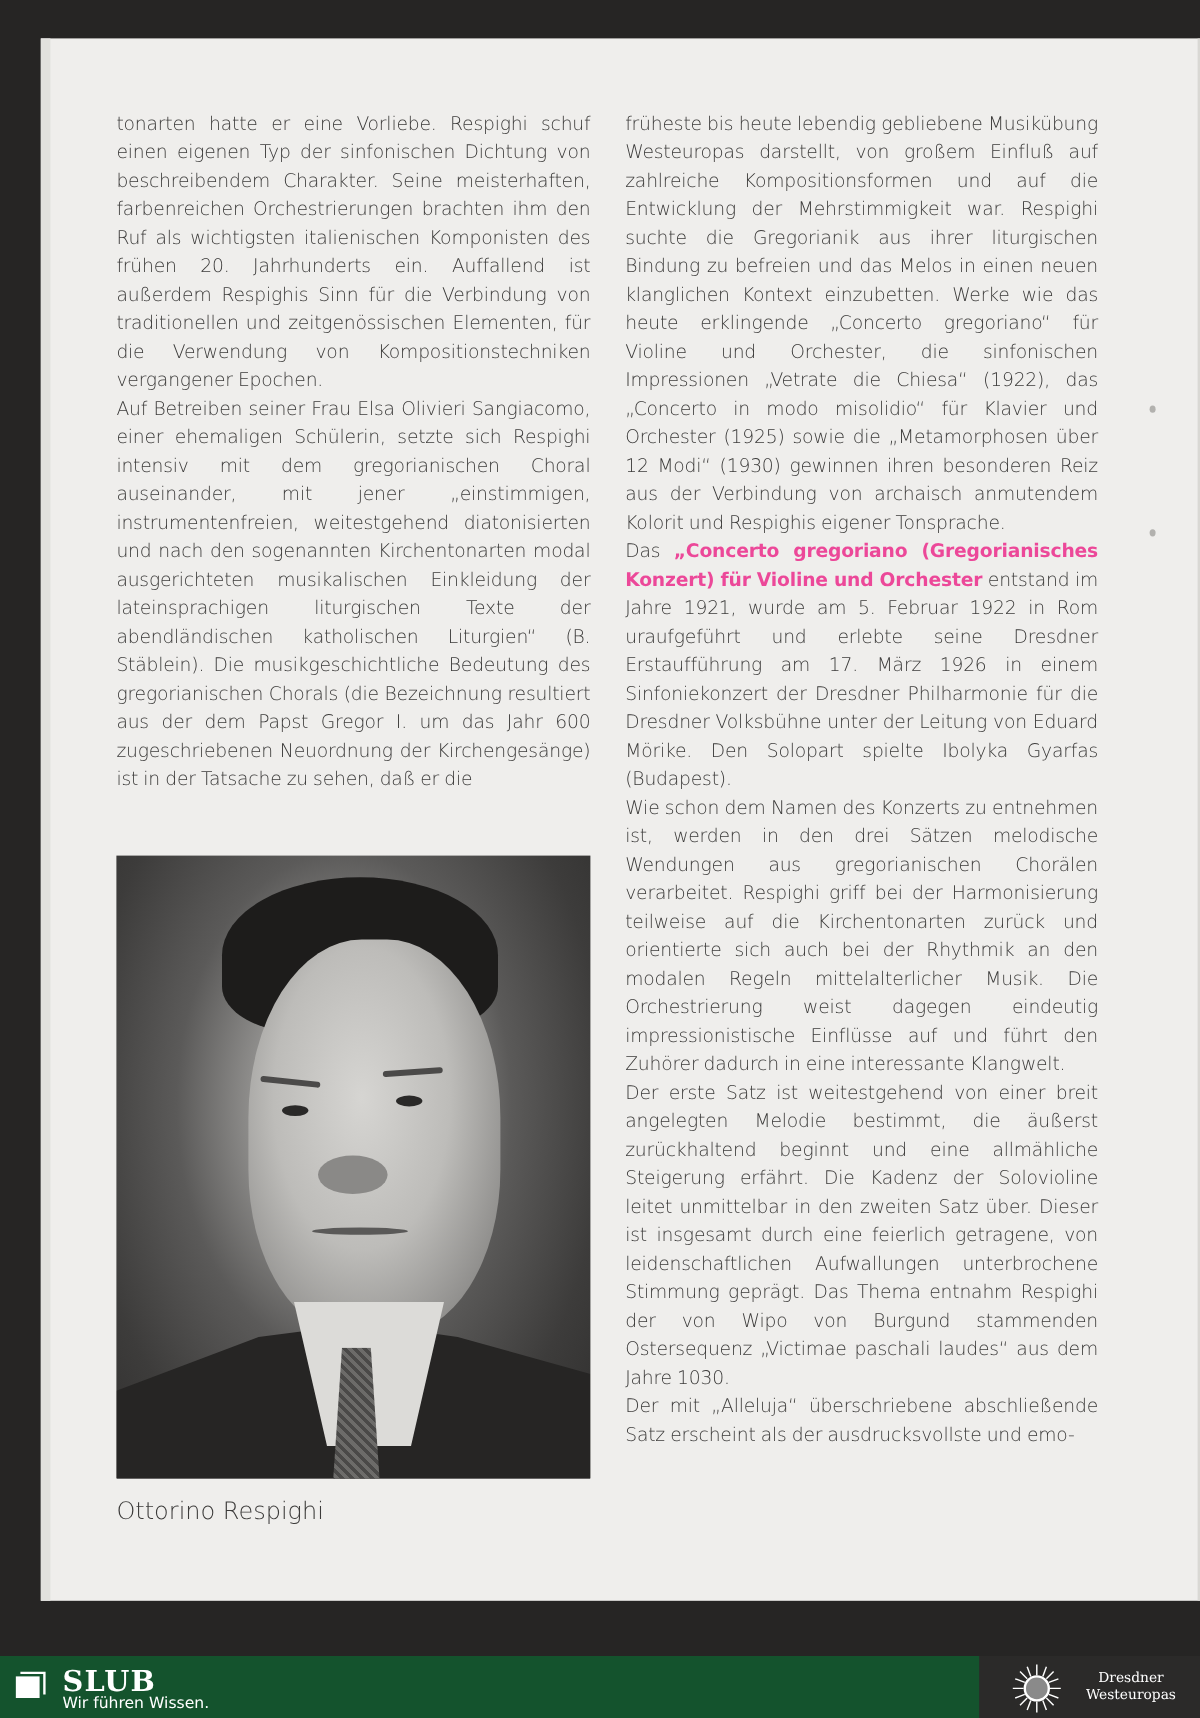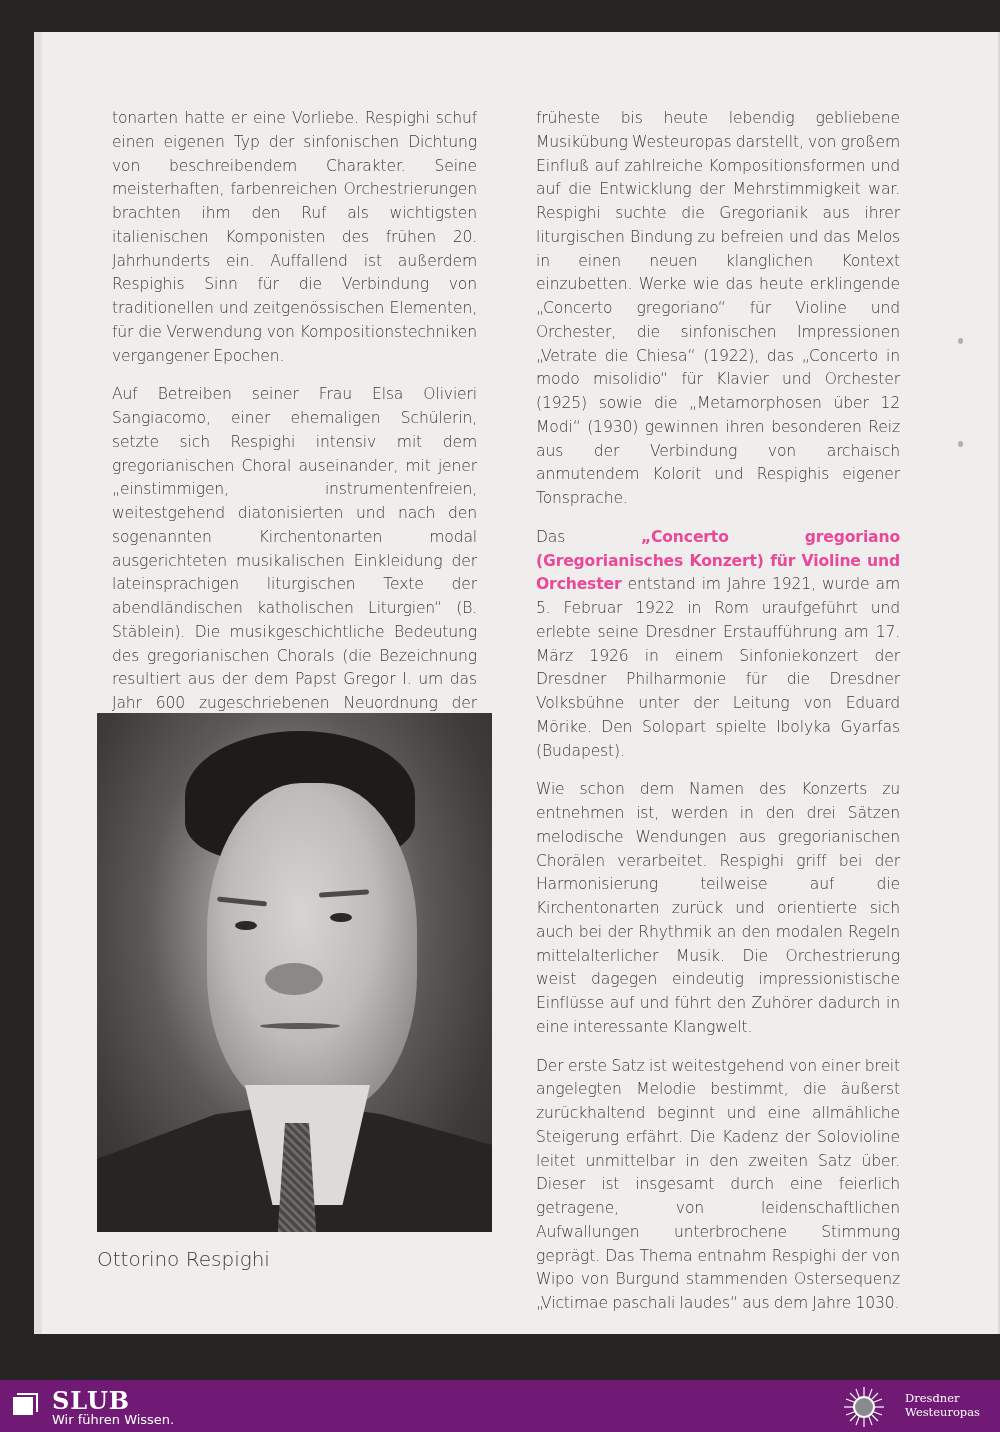--- a/index.html
+++ b/index.html
@@ -26,21 +26,21 @@
     position: absolute; top: 92px;
     font-family: "DejaVu Sans", sans-serif;
     font-weight: 300;
     font-size: 15.6px;
     line-height: 23.75px;
     color: #3c3b3a;
     text-align: justify;
     letter-spacing: -0.15px;
     word-spacing: -0.5px;
   }
-  .col p { margin: 15px; }
+  .col p { margin: 0; }
   .col-left { left: 97px; width: 395px; }
   .col-right { left: 521px; width: 394px; top: 92px; }
   .bold { font-weight: 700; color: #ec4899; }
   .photo {
     position: absolute; left: 97px; top: 713px; width: 395px; height: 519px;
     background: radial-gradient(ellipse at 48% 40%, #b9b8b6 0%, #9a9997 22%, #5b5a59 48%, #3d3c3b 75%, #2e2d2c 100%);
     overflow: hidden;
   }
   .photo .hair {
     position: absolute; left: 88px; top: 18px; width: 230px; height: 130px;
@@ -87,57 +87,59 @@
     clip-path: polygon(20% 0, 80% 0, 100% 100%, 0 100%);
   }
   .caption {
     position: absolute; left: 97px; top: 1247px;
     font-family: "DejaVu Sans", sans-serif; font-weight: 300;
     font-size: 20px; color: #3c3b3a;
   }
   .right-dots { position: absolute; left: 958px; width: 5px; height: 6px; border-radius: 50%; background: #b2b1ae; }
 
   .footer {
-    position: absolute; left: 0; top: 1380px; width: 1000px; height: 52px;
-    background: #701a75;
+    position: absolute; left: 0; top: 1380px; width: 816px; height: 52px;
+    background: #14532d;
   }
   .slub-icon { position: absolute; left: 13px; top: 13px; width: 28px; height: 22px; }
   .slub-name {
     position: absolute; left: 52px; top: 6px;
     font-family: "DejaVu Serif", serif; font-weight: 700;
     font-size: 24px; color: #ffffff; letter-spacing: 1px;
   }
   .slub-tag {
     position: absolute; left: 52px; top: 32px;
     font-family: "DejaVu Sans", sans-serif; font-size: 13px; color: #ffffff;
   }
   .dp-logo { position: absolute; left: 842px; top: 5px; width: 44px; height: 44px; }
   .dp-name {
     position: absolute; left: 905px; top: 11px;
     font-family: "DejaVu Serif", serif; font-size: 11.5px; line-height: 14px;
     color: #ffffff;
+    text-align: center;
   }
 </style>
 </head>
 <body>
 
 <div class="scan-bg"></div>
 <div class="page"></div>
 <div class="page-edge"></div>
 
 <div class="col col-left">
   <p>tonarten hatte er eine Vorliebe. Respighi schuf einen eigenen Typ der sinfonischen Dichtung von beschreibendem Charakter. Seine meisterhaften, farbenreichen Orchestrierungen brachten ihm den Ruf als wichtigsten italienischen Komponisten des frühen 20. Jahrhunderts ein. Auffallend ist außerdem Respighis Sinn für die Verbindung von traditionellen und zeitgenössischen Elementen, für die Verwendung von Kompositionstechniken vergangener Epochen.</p>
   <p>Auf Betreiben seiner Frau Elsa Olivieri Sangiacomo, einer ehemaligen Schülerin, setzte sich Respighi intensiv mit dem gregorianischen Choral auseinander, mit jener „einstimmigen, instrumentenfreien, weitestgehend diatonisierten und nach den sogenannten Kirchentonarten modal ausgerichteten musikalischen Einkleidung der lateinsprachigen liturgischen Texte der abendländischen katholischen Liturgien“ (B. Stäblein). Die musikgeschichtliche Bedeutung des gregorianischen Chorals (die Bezeichnung resultiert aus der dem Papst Gregor I. um das Jahr 600 zugeschriebenen Neuordnung der Kirchengesänge) ist in der Tatsache zu sehen, daß er die</p>
 </div>
 
 <div class="col col-right">
   <p>früheste bis heute lebendig gebliebene Musikübung Westeuropas darstellt, von großem Einfluß auf zahlreiche Kompositionsformen und auf die Entwicklung der Mehrstimmigkeit war. Respighi suchte die Gregorianik aus ihrer liturgischen Bindung zu befreien und das Melos in einen neuen klanglichen Kontext einzubetten. Werke wie das heute erklingende „Concerto gregoriano“ für Violine und Orchester, die sinfonischen Impressionen „Vetrate die Chiesa“ (1922), das „Concerto in modo misolidio“ für Klavier und Orchester (1925) sowie die „Metamorphosen über 12 Modi“ (1930) gewinnen ihren besonderen Reiz aus der Verbindung von archaisch anmutendem Kolorit und Respighis eigener Tonsprache.</p>
   <p><span>Das </span><span class="bold">„Concerto gregoriano (Gregorianisches Konzert) für Violine und Orchester</span><span> entstand im Jahre 1921, wurde am 5. Februar 1922 in Rom uraufgeführt und erlebte seine Dresdner Erstaufführung am 17. März 1926 in einem Sinfoniekonzert der Dresdner Philharmonie für die Dresdner Volksbühne unter der Leitung von Eduard Mörike. Den Solopart spielte Ibolyka Gyarfas (Budapest).</span></p>
   <p>Wie schon dem Namen des Konzerts zu entnehmen ist, werden in den drei Sätzen melodische Wendungen aus gregorianischen Chorälen verarbeitet. Respighi griff bei der Harmonisierung teilweise auf die Kirchentonarten zurück und orientierte sich auch bei der Rhythmik an den modalen Regeln mittelalterlicher Musik. Die Orchestrierung weist dagegen eindeutig impressionistische Einflüsse auf und führt den Zuhörer dadurch in eine interessante Klangwelt.</p>
   <p>Der erste Satz ist weitestgehend von einer breit angelegten Melodie bestimmt, die äußerst zurückhaltend beginnt und eine allmähliche Steigerung erfährt. Die Kadenz der Solovioline leitet unmittelbar in den zweiten Satz über. Dieser ist insgesamt durch eine feierlich getragene, von leidenschaftlichen Aufwallungen unterbrochene Stimmung geprägt. Das Thema entnahm Respighi der von Wipo von Burgund stammenden Ostersequenz „Victimae paschali laudes“ aus dem Jahre 1030.</p>
+  <p>Der mit „Alleluja“ überschriebene abschließende Satz erscheint als der ausdrucksvollste und emo-</p>
 </div>
 
 <div class="photo">
   <div class="hair"></div>
   <div class="face"></div>
   <div class="brow l"></div>
   <div class="brow r"></div>
   <div class="eye l"></div>
   <div class="eye r"></div>
   <div class="nose"></div>

